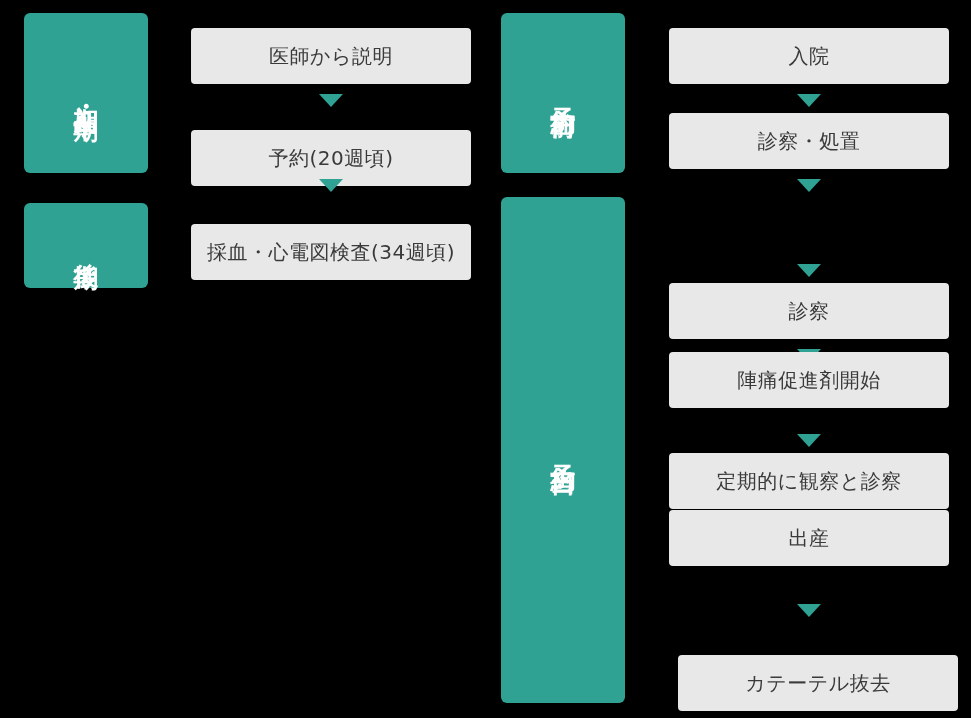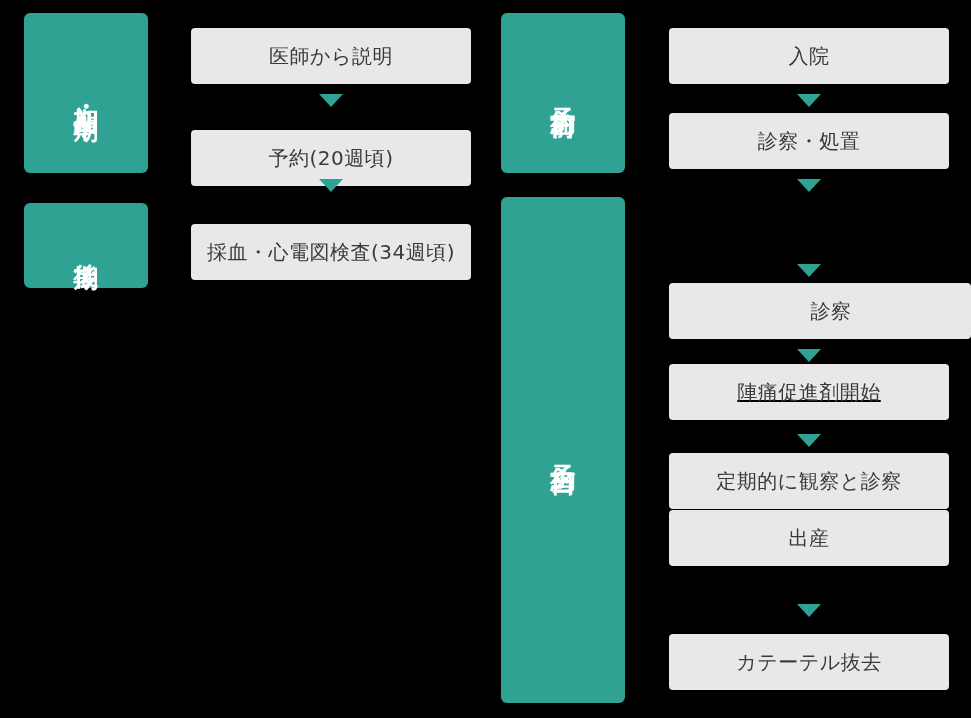--- a/index.html
+++ b/index.html
@@ -101,33 +101,33 @@
 
   <div class="step col-right-step" style="top:28px;">
     <span>入院</span>
   </div>
   <div class="arrow-down ax-right" style="top:94px;"></div>
   <div class="step col-right-step" style="top:113px;">
     <span>診察・処置</span>
   </div>
   <div class="arrow-down ax-right" style="top:179px;"></div>
   <div class="arrow-down ax-right" style="top:264px;"></div>
-  <div class="step col-right-step" style="top:283px;padding-left:22px;">
+  <div class="step col-right-step" style="top:283px;">
     <span>診察</span>
   </div>
   <div class="arrow-down ax-right" style="top:349px;"></div>
-  <div class="step col-right-step" style="top:364px;text-decoration:underline;">
+  <div class="step col-right-step" style="top:352px;">
     <span>陣痛促進剤開始</span>
   </div>
   <div class="arrow-down ax-right" style="top:434px;"></div>
   <div class="step col-right-step" style="top:453px;text-align:right;">
     <span>定期的に観察と診察</span>
   </div>
   <div class="arrow-down ax-right" style="top:519px;"></div>
   <div class="step col-right-step" style="top:510px;">
     <span>出産</span>
   </div>
   <div class="arrow-down ax-right" style="top:604px;"></div>
-  <div class="step col-right-step" style="top:634px;">
+  <div class="step col-right-step" style="top:655px;margin-left:9px;">
     <span>カテーテル抜去</span>
   </div>
 
 </div>
 
 </body></html>

